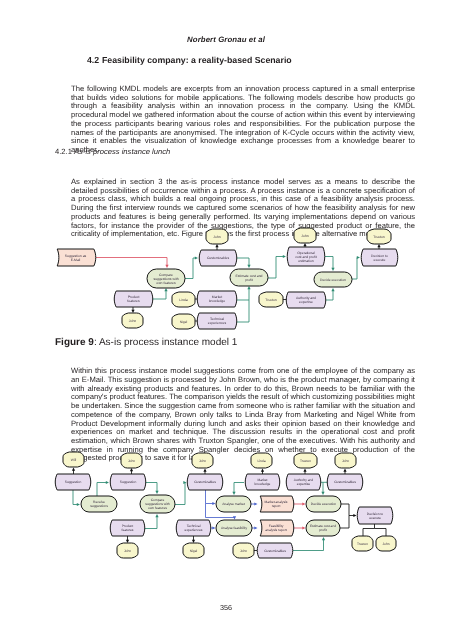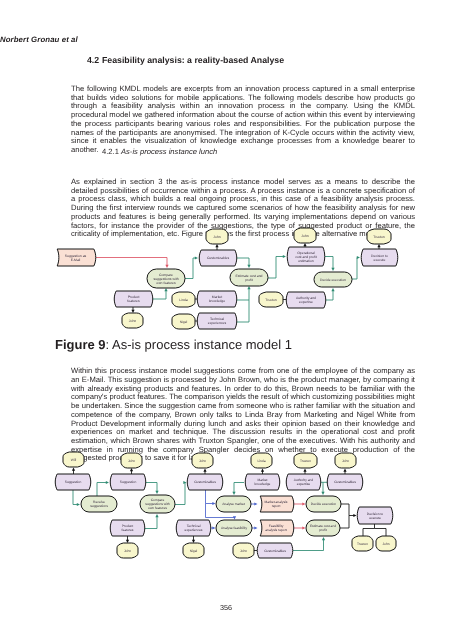--- a/index.html
+++ b/index.html
@@ -1,47 +1,47 @@
 <!DOCTYPE html>
 <html><head>
 <meta charset="utf-8">
 <style>
   html,body{margin:0;padding:0;}
   body{width:452px;height:640px;background:#ffffff;font-family:"Liberation Sans",sans-serif;-webkit-font-smoothing:antialiased;text-rendering:geometricPrecision;}
   svg text{-webkit-font-smoothing:antialiased;}
   .page{position:relative;width:452px;height:640px;overflow:hidden;background:#fff;filter:opacity(1);}
-  .running-head{position:absolute;left:0;right:0;top:35px;text-align:left;
+  .running-head{position:absolute;left:0;right:0;top:35px;text-align:center;
       font-style:italic;font-weight:bold;font-size:7.8px;color:#231f20;letter-spacing:.1px;}
   .h2{position:absolute;left:55px;top:55px;font-weight:bold;font-size:8.75px;color:#231f20;}
   .h2 .num{display:inline-block;width:15px;margin-left:32px;}
   .h3{position:absolute;left:55px;font-style:italic;font-size:7.6px;color:#231f20;}
-  .h3 .num{font-style:normal;display:inline-block;width:19px;margin-left:47px;}
+  .h3 .num{font-style:normal;display:inline-block;width:19px;}
   p.body{position:absolute;left:55px;width:344px;margin:16px;font-size:7.65px;line-height:8.71px;
       text-align:justify;color:#231f20;hyphens:none;}
-  .figcap{position:absolute;left:55px;font-size:13px;color:#231f20;white-space:nowrap;}
+  .figcap{position:absolute;left:55px;font-size:10px;color:#231f20;white-space:nowrap;}
   .figcap b{font-weight:bold;}
   .pageno{position:absolute;left:0;right:0;top:603px;text-align:center;font-size:7.2px;color:#231f20;}
   .fig{position:absolute;left:0;top:0;}
   .fig svg{display:block;overflow:visible;}
   #p1{top:69px;}
   #h3a{top:147px;}
   #p2{top:162px;}
   #cap9{top:337.3px;}
   #p3{top:351.3px;}
   #cap10{top:564.7px;}
 </style>
 </head>
 <body>
 
 <div class="page">
 
   <div class="running-head">Norbert Gronau et al</div>
 
   <div class="h2">
-    <span class="num">4.2</span><span>Feasibility analysis: a reality-based Analyse</span>
+    <span class="num">4.2</span><span>Feasibility company: a reality-based Scenario</span>
   </div>
 
   <p class="body" id="p1">The following KMDL models are excerpts from an innovation process captured in a small enterprise that builds video solutions for mobile applications. The following models describe how products go through a feasibility analysis within an innovation process in the company. Using the KMDL procedural model we gathered information about the course of action within this event by interviewing the process participants bearing various roles and responsibilities. For the publication purpose the names of the participants are anonymised. The integration of K-Cycle occurs within the activity view, since it enables the visualization of knowledge exchange processes from a knowledge bearer to another.</p>
 
   <div class="h3" id="h3a">
     <span class="num">4.2.1</span><span>As-is process instance lunch</span>
   </div>
 
   <p class="body" id="p2">As explained in section 3 the as-is process instance model serves as a means to describe the detailed possibilities of occurrence within a process. A process instance is a concrete specification of a process class, which builds a real ongoing process, in this case of a feasibility analysis process. During the first interview rounds we captured some scenarios of how the feasibility analysis for new products and features is being generally performed. Its varying implementations depend on various factors, for instance the provider of the suggestions, the type of suggested product or feature, the criticality of implementation, etc. Figure 9 shows the first process instance alternative model.</p>
 

